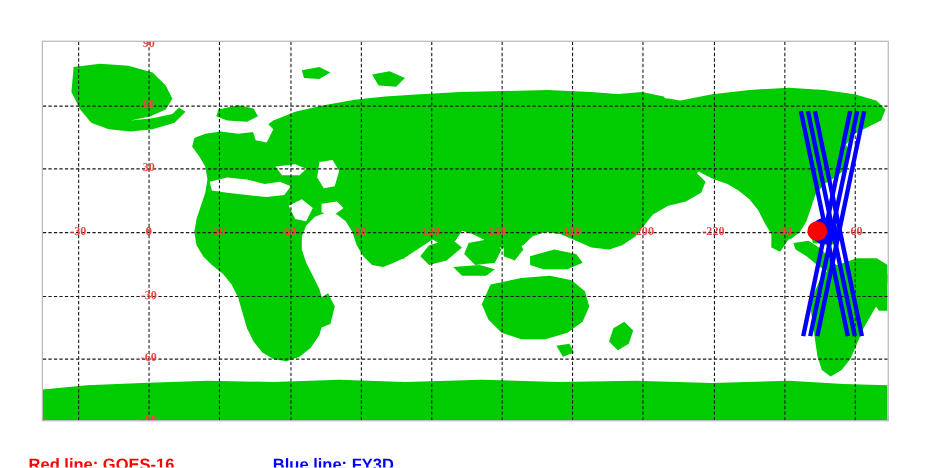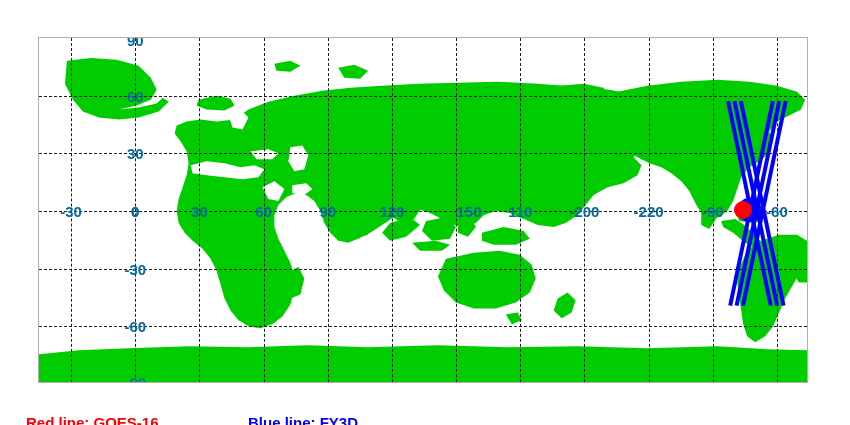--- a/index.html
+++ b/index.html
@@ -58,24 +58,24 @@
   .grid-h {
     left: 0;
     right: 0;
     height: 0;
     border-top: 1px dashed #1a1a1a;
   }
 
   
   .lon-label, .lat-label {
     position: absolute;
-    font-family: Liberation Sans, sans-serif;
-    font-size: 15px;
+    font-family: Liberation Serif, serif;
+    font-size: 11px;
     font-weight: bold;
-    color: #0369a1;
+    color: #ef4444;
     white-space: nowrap;
     line-height: 1;
   }
   .lon-label { transform: translate(-50%, -50%); }
   .lat-label { transform: translate(-50%, -50%); }
 
   
   #track-layer {
     position: absolute;
     left: 0; top: 0;
@@ -180,21 +180,21 @@
       <div class="grid-h" style="top: 288.333px;"></div>
     </div>
 
   <div id="tick-labels">
       <span class="lon-label" style="left: 32.0833px; top: 173px;">-30</span>
       <span class="lon-label" style="left: 96.25px; top: 173px;">0</span>
       <span class="lon-label" style="left: 160.417px; top: 173px;">30</span>
       <span class="lon-label" style="left: 224.583px; top: 173px;">60</span>
       <span class="lon-label" style="left: 288.75px; top: 173px;">90</span>
       <span class="lon-label" style="left: 352.917px; top: 173px;">120</span>
-      <span class="lon-label" style="left: 430px; top: 173px;">150</span>
+      <span class="lon-label" style="left: 413px; top: 173px;">150</span>
       <span class="lon-label" style="left: 481.25px; top: 173px;">110</span>
       <span class="lon-label" style="left: 545.417px; top: 173px;">-200</span>
       <span class="lon-label" style="left: 609.583px; top: 173px;">-220</span>
       <span class="lon-label" style="left: 673.75px; top: 173px;">-90</span>
       <span class="lon-label" style="left: 737.917px; top: 173px;">-60</span>
       <span class="lat-label" style="left: 96.25px; top: 2px;">90</span>
       <span class="lat-label" style="left: 96.25px; top: 57.6667px;">60</span>
       <span class="lat-label" style="left: 96.25px; top: 115.333px;">30</span>
       <span class="lat-label" style="left: 96.25px; top: 173px;">0</span>
       <span class="lat-label" style="left: 96.25px; top: 230.667px;">-30</span>

